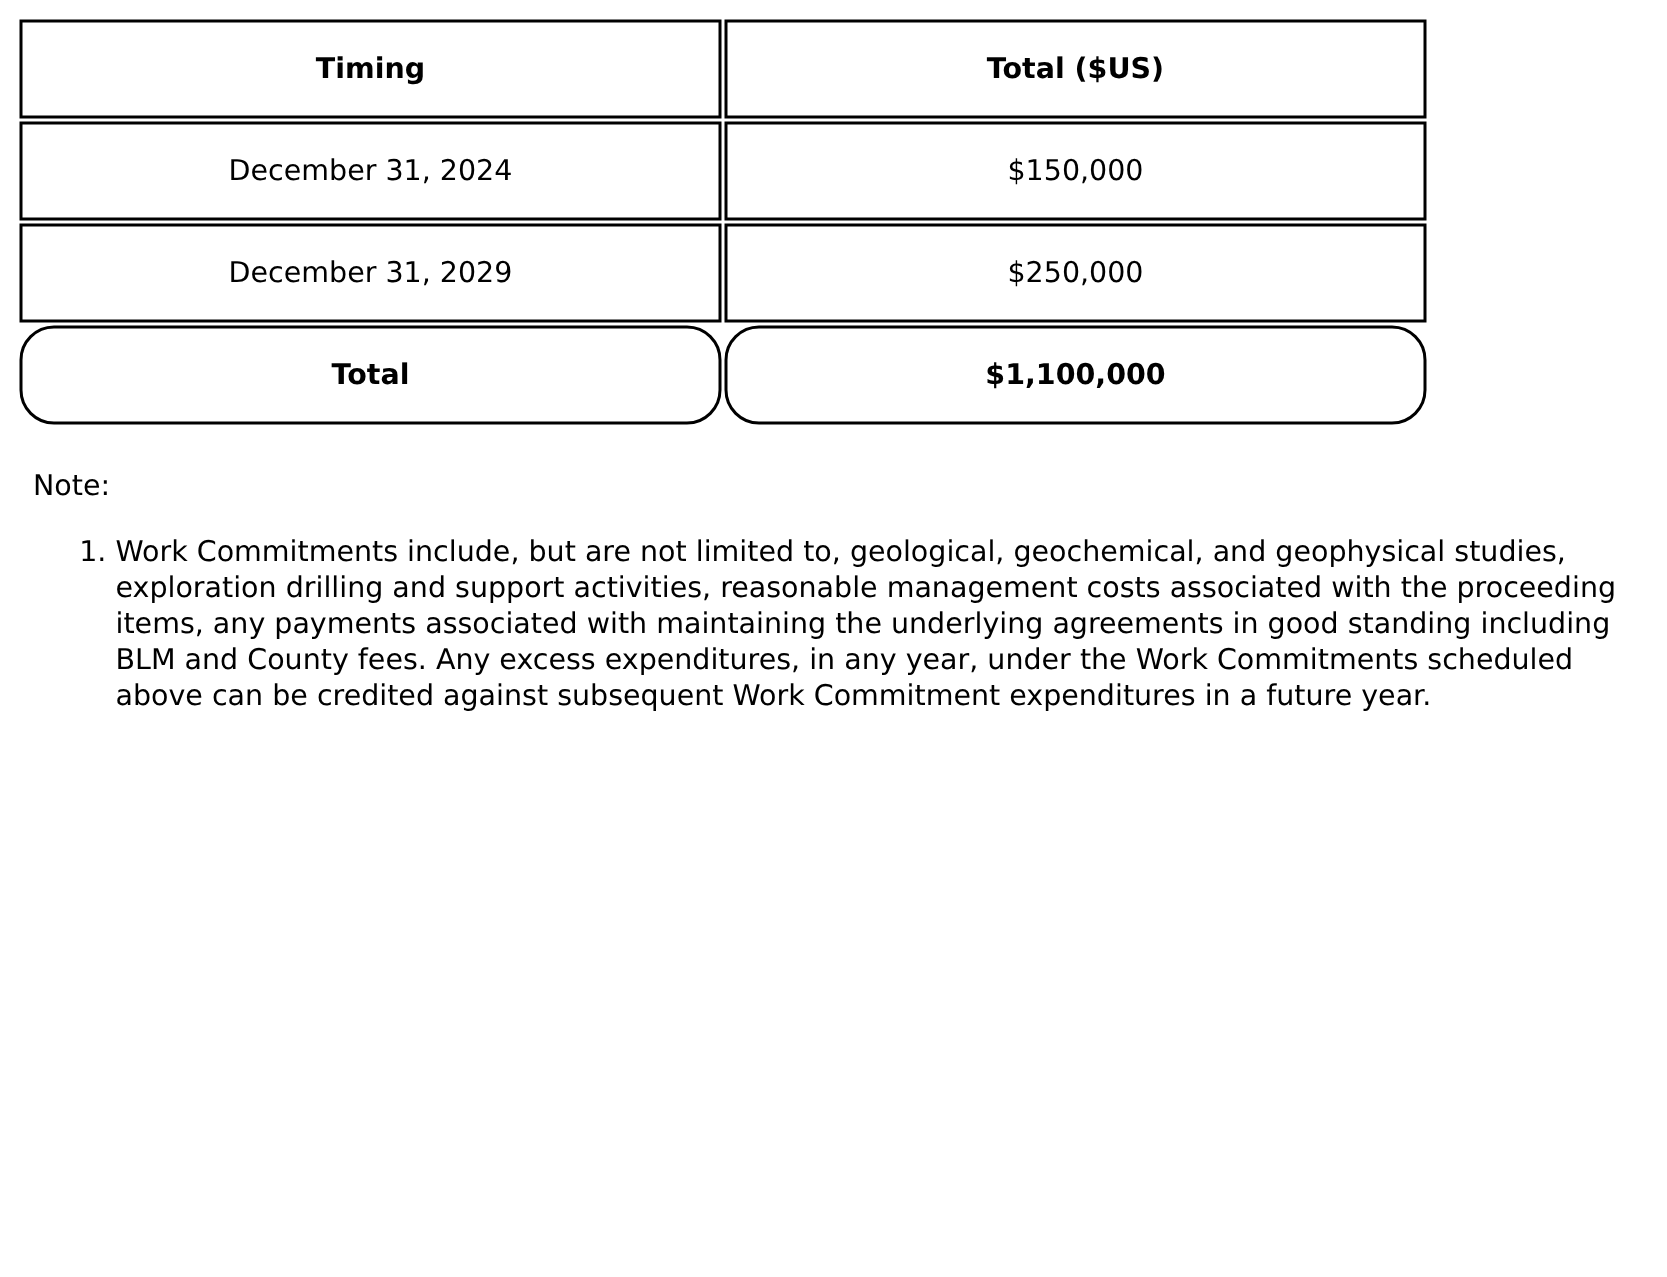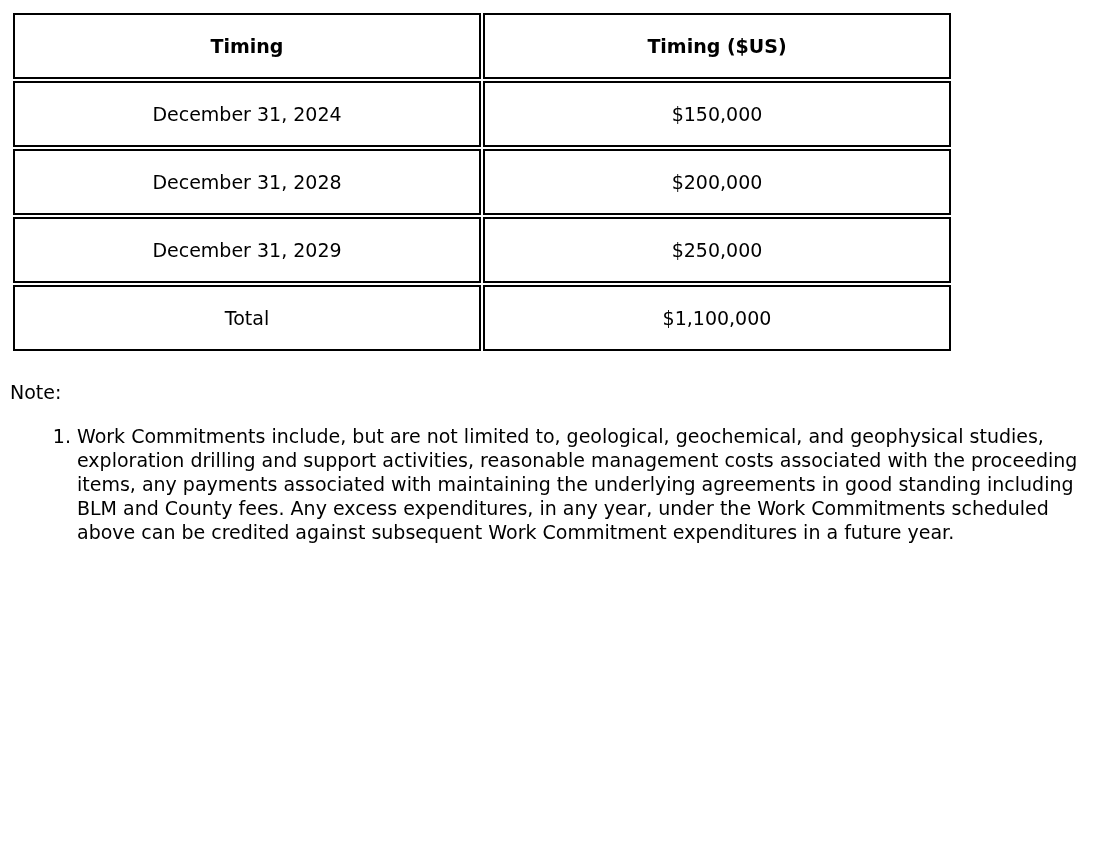--- a/index.html
+++ b/index.html
@@ -33,57 +33,54 @@
     background: #ffffff;
     margin-left: 39px;
   }
   table.commitments th {
     font-weight: bold;
   }
   table.commitments td {
     font-weight: normal;
   }
   tr.total-row td {
-    font-weight: normal;
+    font-weight: bold;
+    border-radius: 23px;
   }
   .note-section {
     margin: 27px 14px 0 10px;
   }
   .note-label {
-    margin: 0;
+    margin: 12px;
   }
   ol.note-list {
     margin: 18px 0 0 0;
     padding: 0 0 0 67px;
   }
   ol.note-list li {
     line-height: 24px;
     margin-top: 20px;
   }
 </style>
 </head>
 <body>
 
 <div class="page">
 
   <table class="commitments">
     <thead>
       <tr>
         <th>Timing</th>
-        <th>Timing ($US)</th>
+        <th>Total ($US)</th>
       </tr>
     </thead>
     <tbody>
       <tr>
         <td>December 31, 2024</td>
         <td>$150,000</td>
-      </tr>
-      <tr>
-        <td>December 31, 2028</td>
-        <td>$200,000</td>
       </tr>
       <tr>
         <td>December 31, 2029</td>
         <td>$250,000</td>
       </tr>
       <tr class="total-row">
         <td>Total</td>
         <td>$1,100,000</td>
       </tr>
     </tbody>

